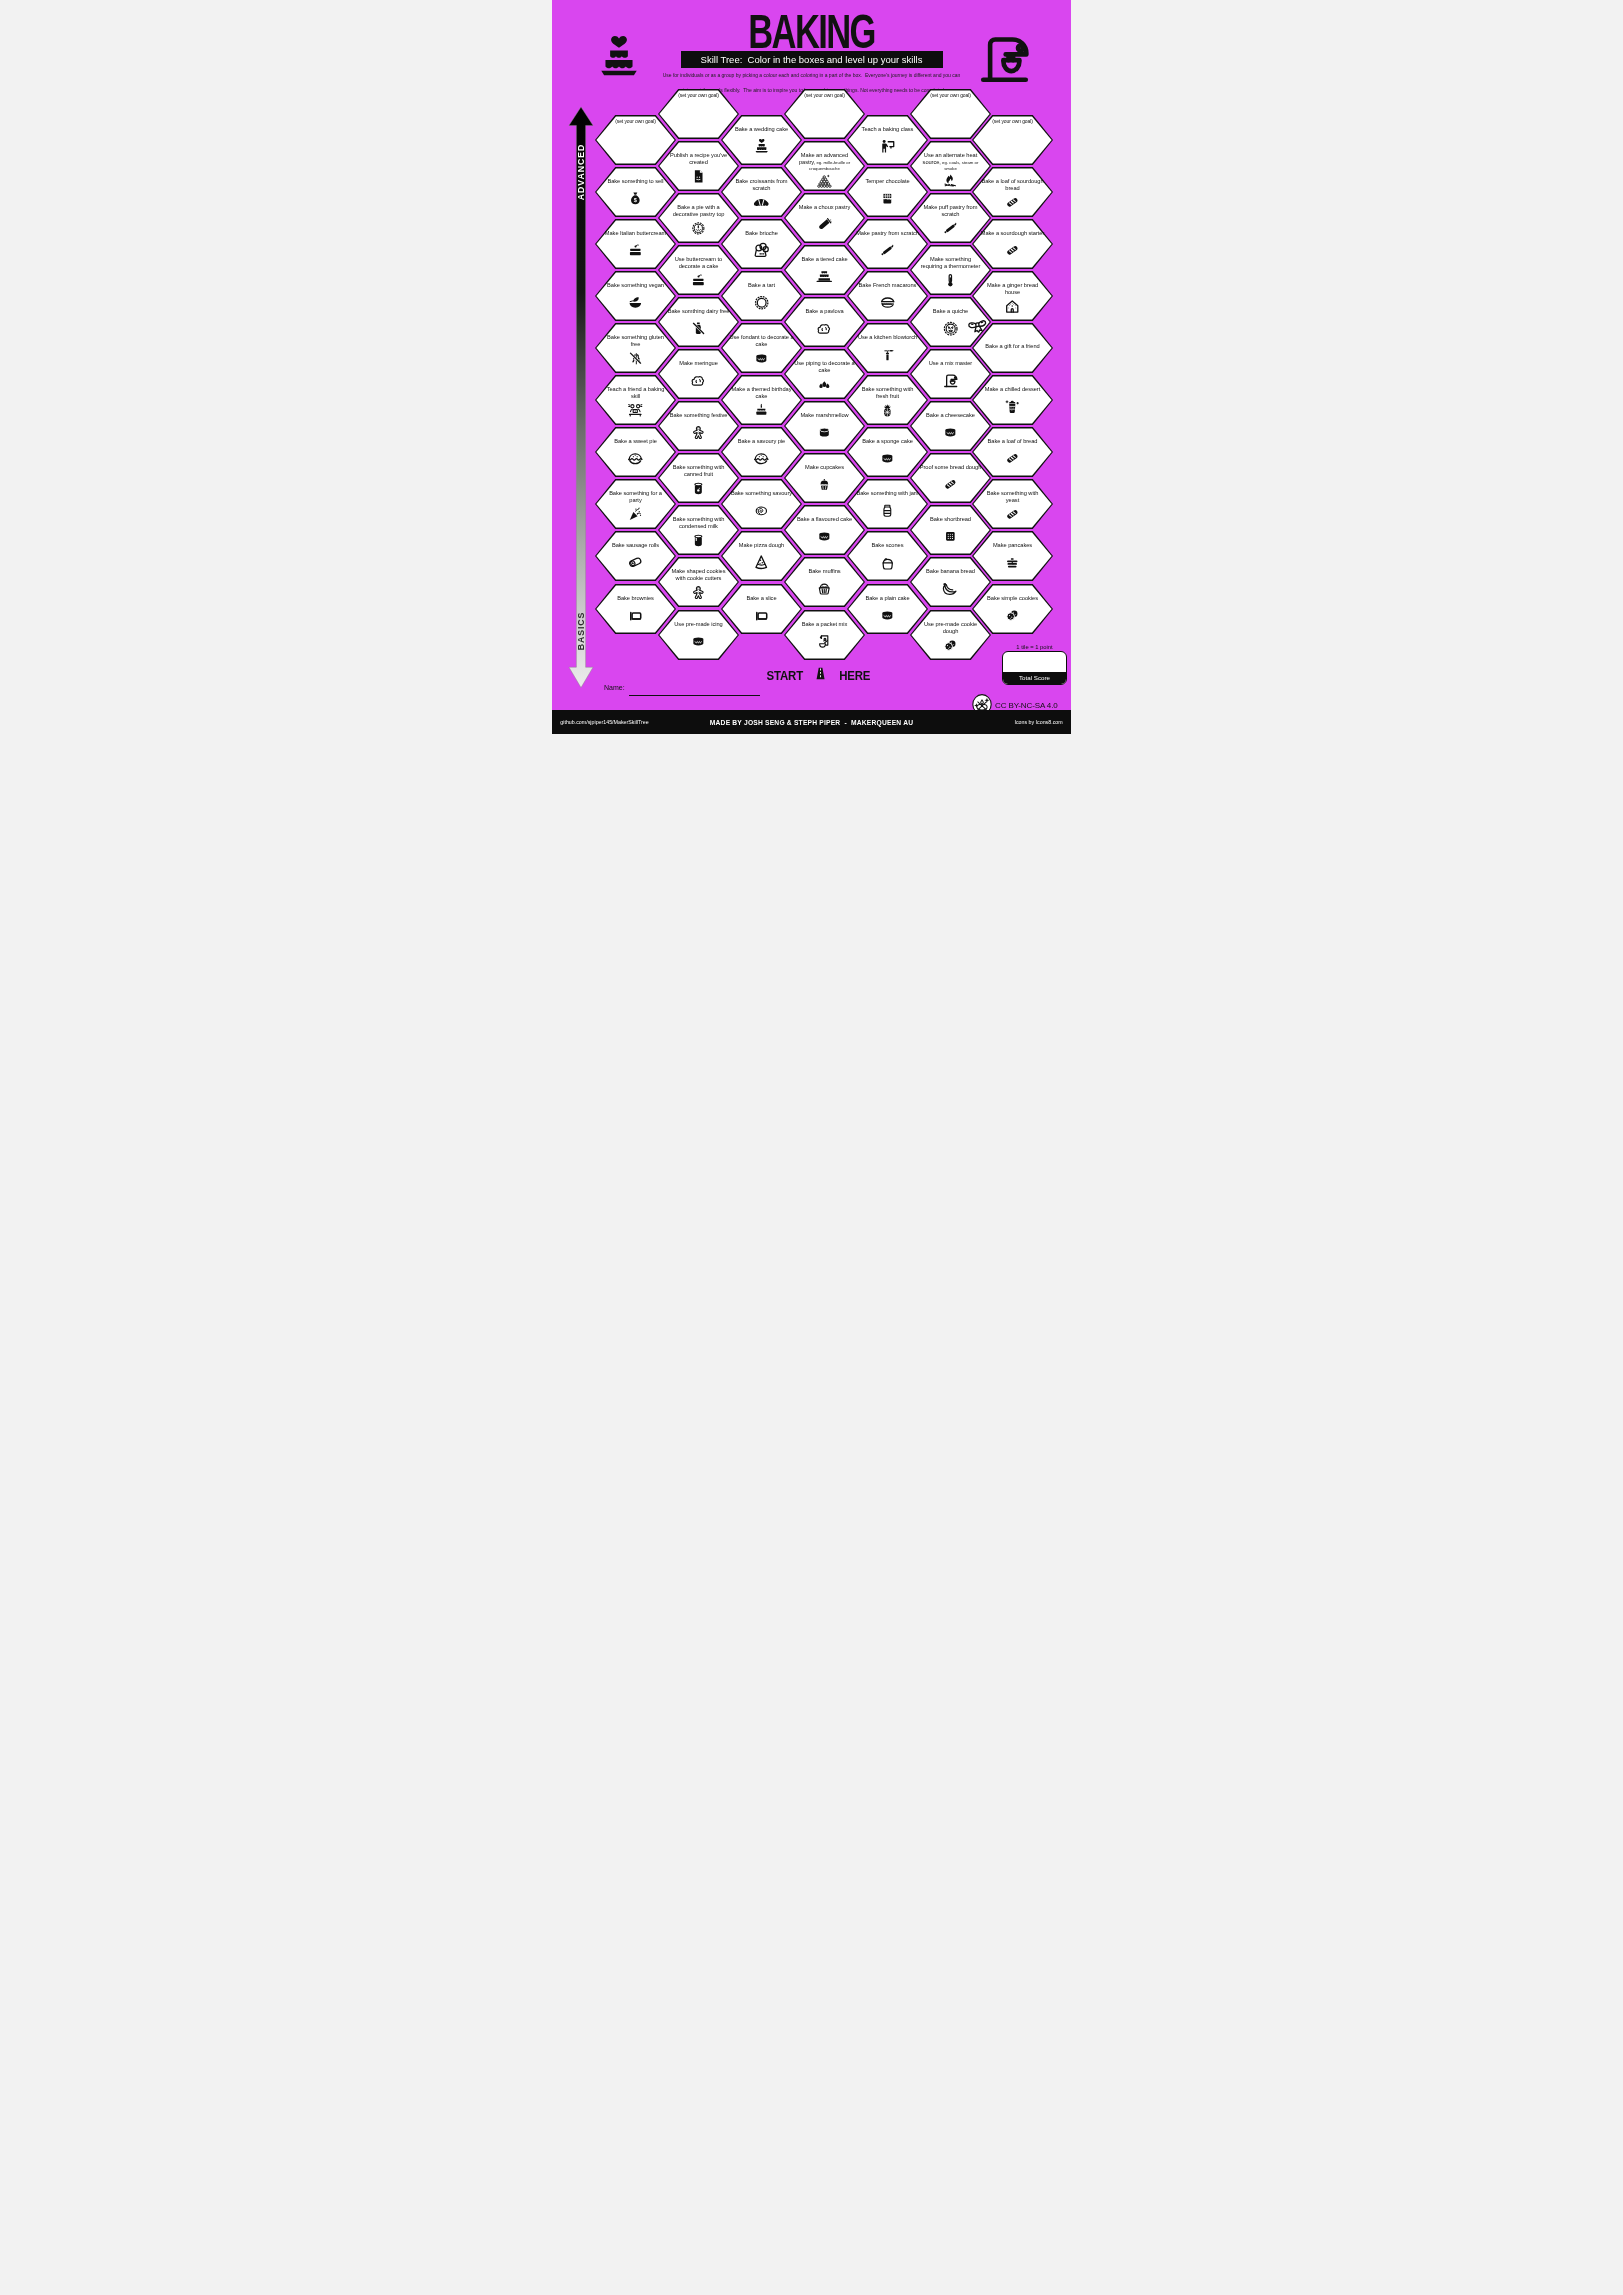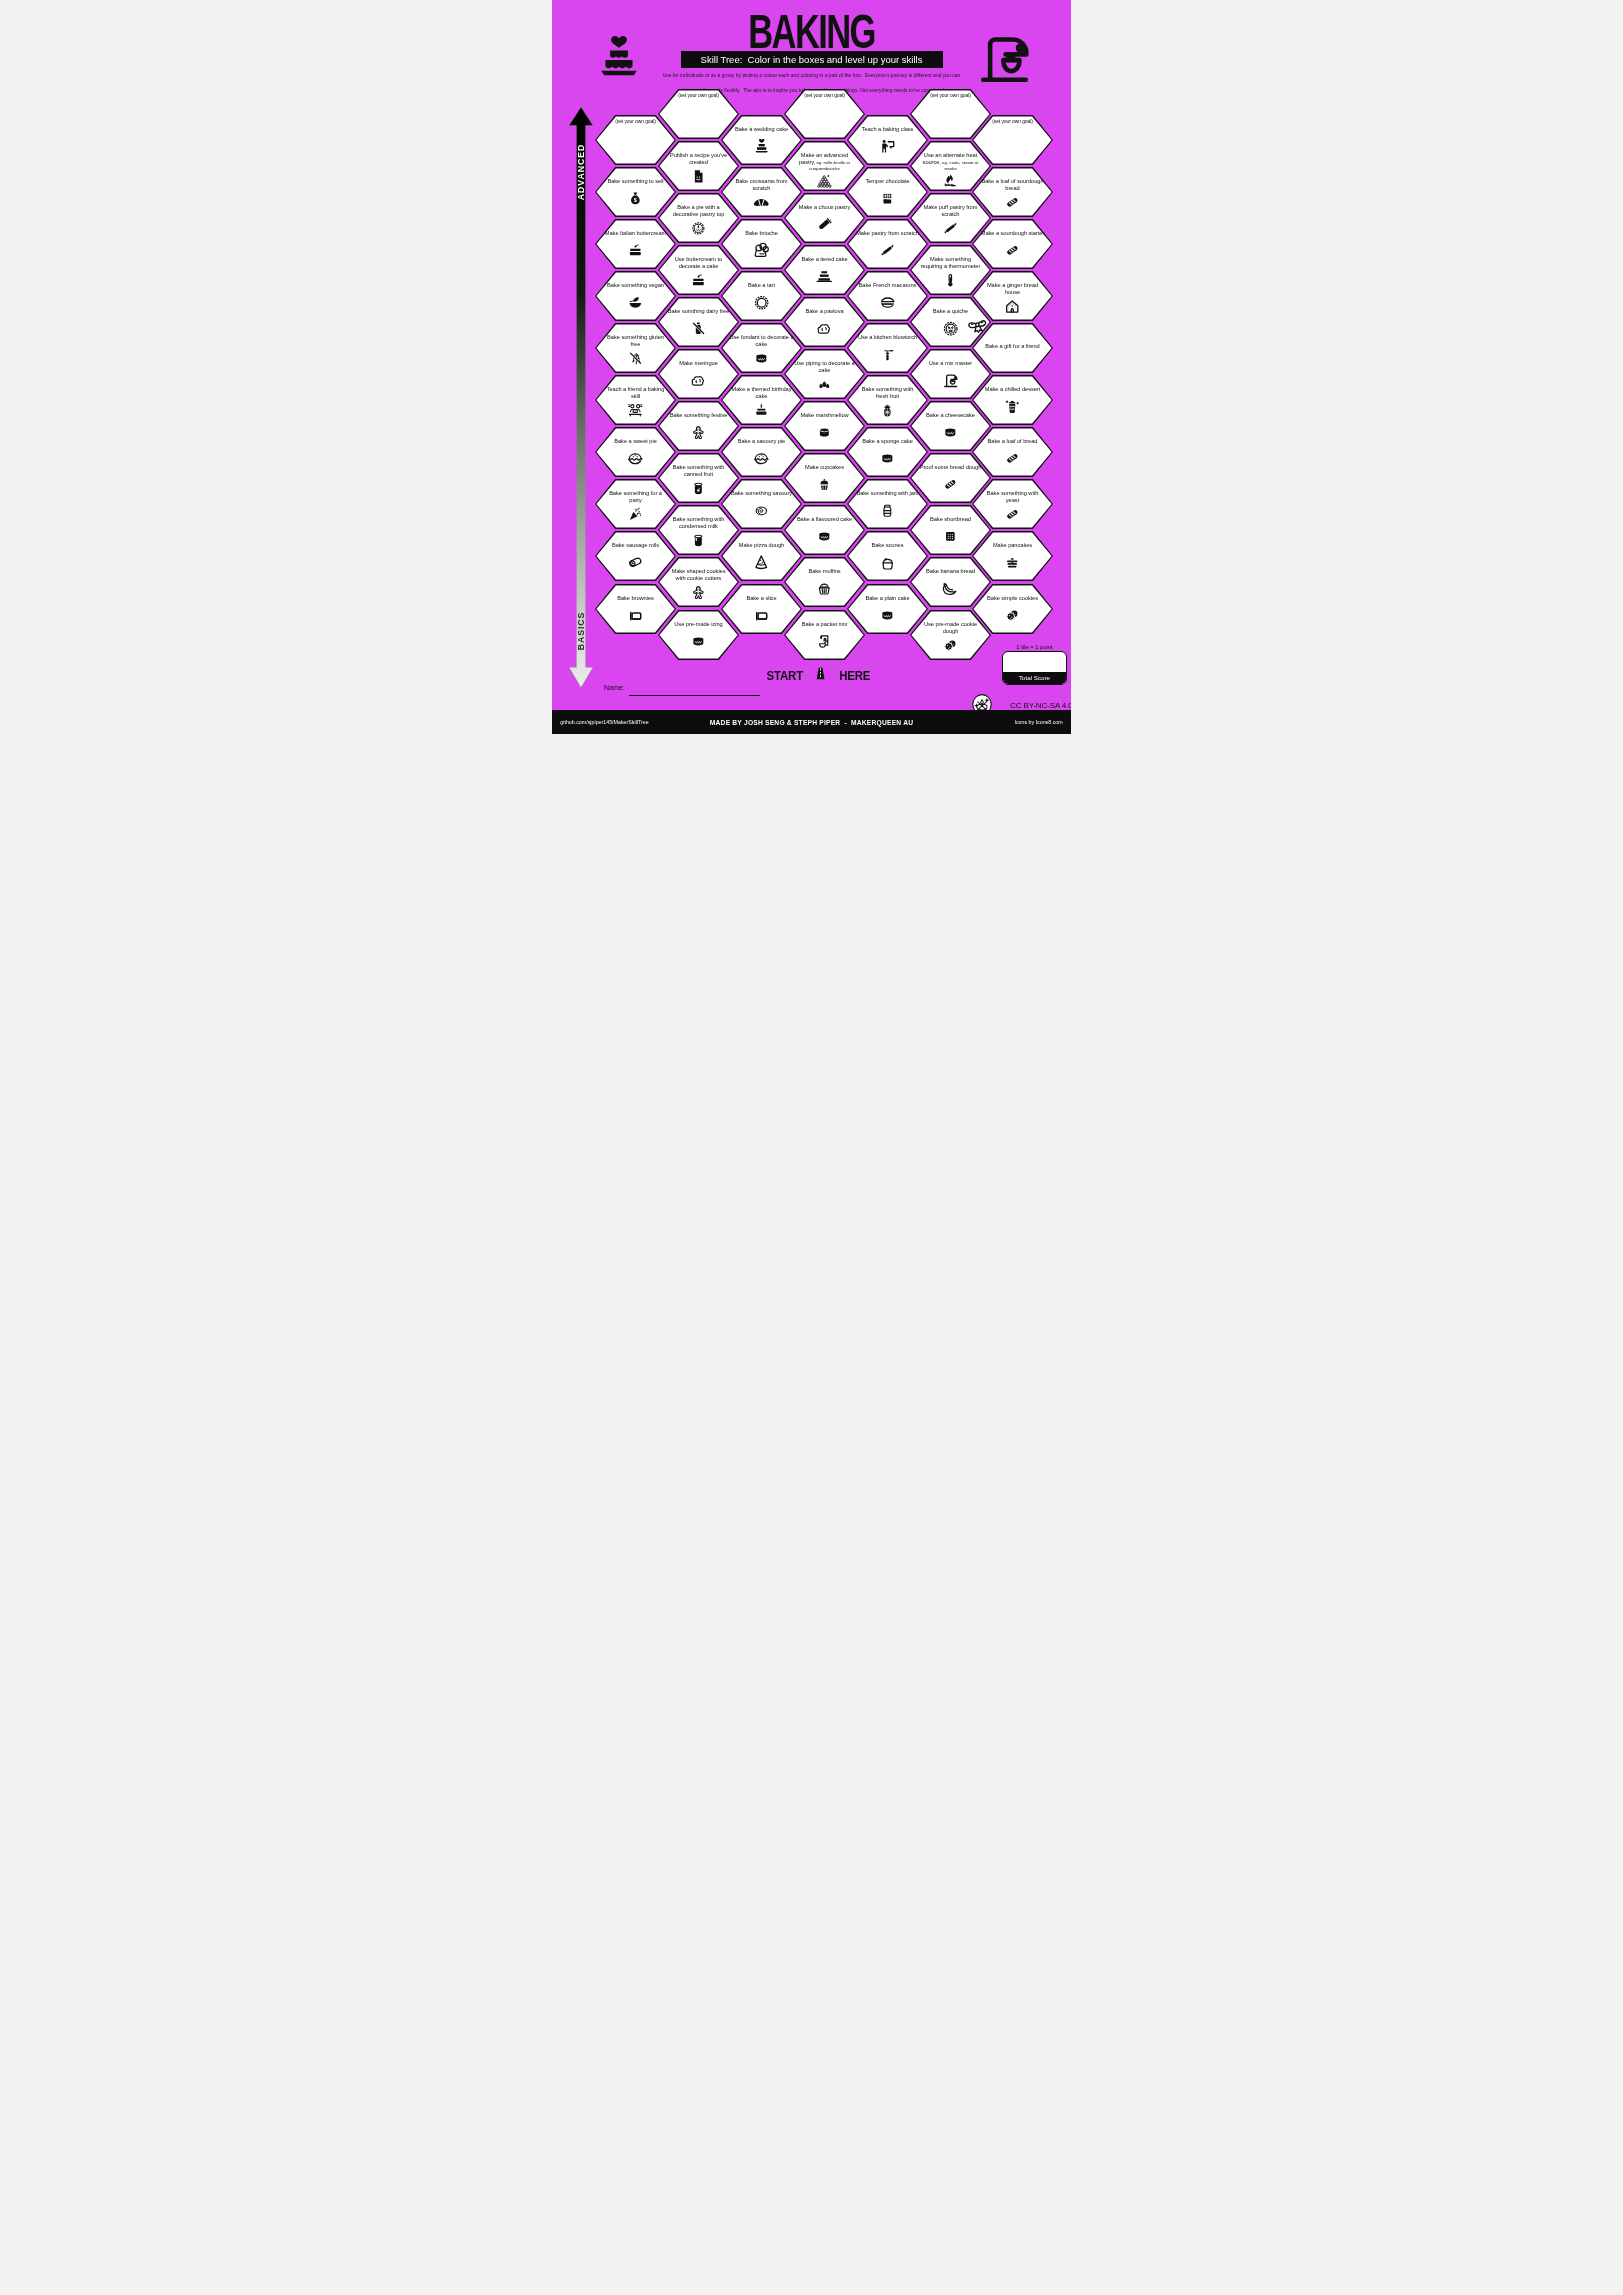--- a/index.html
+++ b/index.html
@@ -47,21 +47,21 @@
   .start-here span{transform:scaleX(.88);}
   .name-row{position:absolute;left:52px;top:684px;font-size:7px;}
   .name-line{position:absolute;left:77px;top:695px;width:131px;border-top:0.7px solid #111;}
 
   
   .tile-note{position:absolute;left:450px;top:644px;width:65px;text-align:center;font-size:5.8px;}
   .score-box{position:absolute;left:450px;top:651px;width:65px;height:34px;border:1.4px solid #0d0d0d;
              border-radius:6px;box-sizing:border-box;background:#fff;overflow:hidden;display:flex;
              flex-direction:column;justify-content:flex-end;}
   .score-bar{background:#0d0d0d;color:#fff;text-align:center;font-size:6.2px;line-height:11.6px;height:11.6px;}
-  .license-row{position:absolute;left:419px;top:693px;width:97px;display:flex;align-items:center;gap:17px;}
+  .license-row{position:absolute;left:419px;top:693px;width:97px;display:flex;align-items:center;gap:2px;}
   .license-text{font-size:8px;letter-spacing:-0.1px;white-space:nowrap;}
 
   
   .footer{position:absolute;left:0;right:0;bottom:0;height:23.6px;background:#0d0d0d;color:#fff;
           display:flex;align-items:center;}
   .footer-left{position:absolute;left:8.3px;font-size:5.3px;}
   .footer-center{position:absolute;left:0;right:0;text-align:center;font-size:6.7px;font-weight:700;
                  letter-spacing:0.2px;white-space:pre;}
   .footer-right{position:absolute;right:8.3px;font-size:5.3px;}
 </style>

